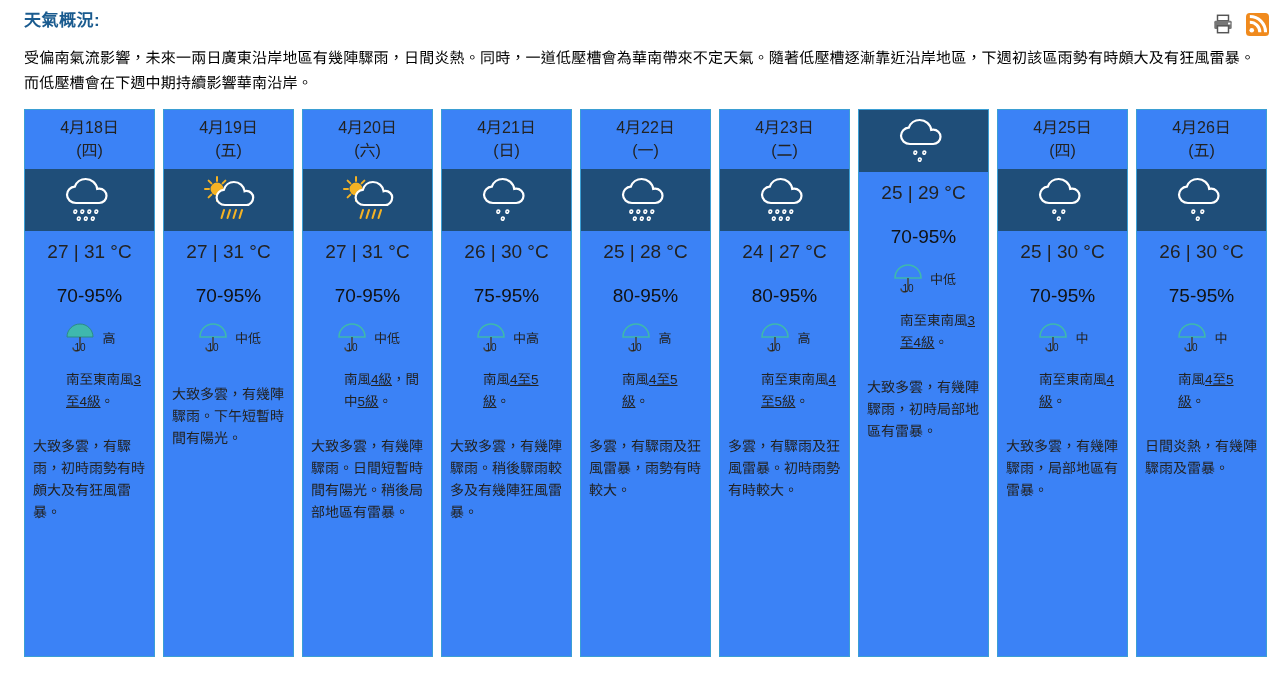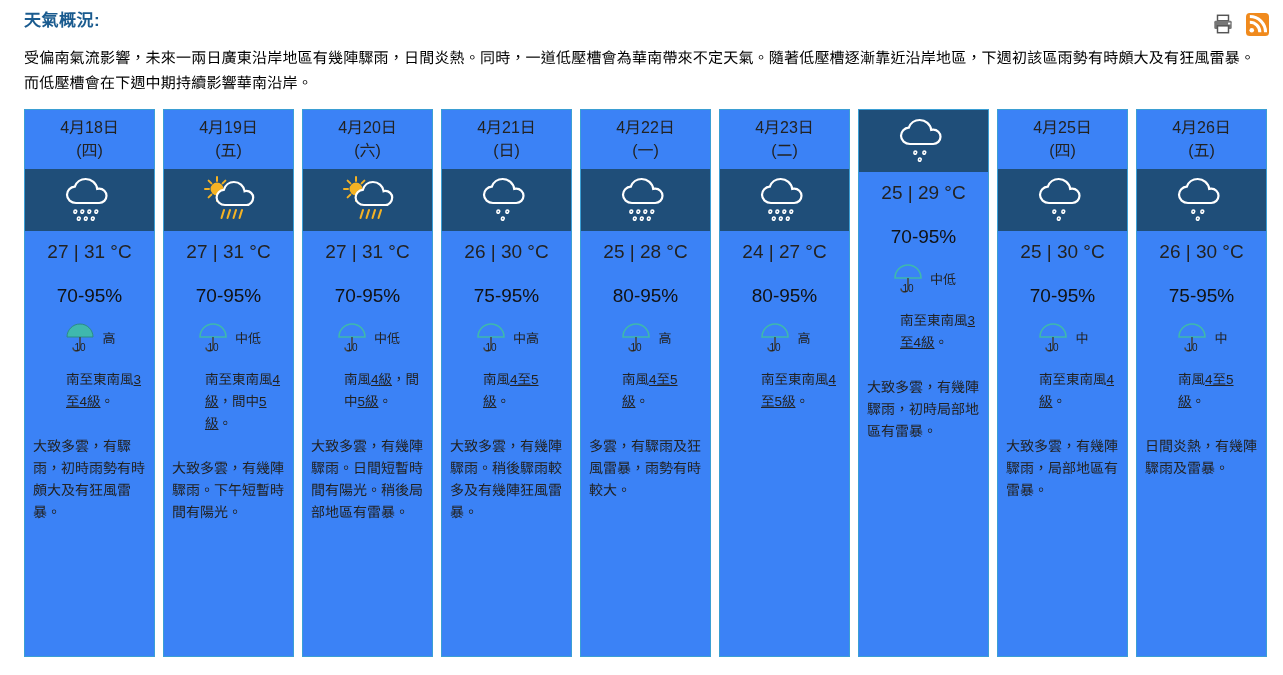--- a/index.html
+++ b/index.html
@@ -227,21 +227,20 @@
       <div class="temps">27 | 31 °C</div>
       <div class="rain-prob">70-95%</div>
       <div class="uv-row">
         <svg class="uv-svg" viewBox="0 0 34 34">
           <path d="M4 17c0-7.2 5.8-13 13-13s13 5.8 13 13z" fill="none" stroke="#3fb8ad" stroke-width="1.6"></path>
           <path d="M17 17v10.5c0 2-1.6 3.5-3.5 3.5S10 29.5 10 27.5" fill="none" stroke="#444" stroke-width="1.6"></path>
           <text x="17" y="31" font-size="10" font-family="Liberation Sans, sans-serif" fill="#222" text-anchor="middle">10</text>
         </svg>
         <span class="uv-label">中低</span>
       </div>
-      <div class="wind-text">南至東南風<u>4級</u>，間中<u>5級</u>。</div>
       <div class="desc-text">大致多雲，有幾陣驟雨。下午短暫時間有陽光。</div>
     </div>
 
     <div class="day-card">
       <div class="day-date">
         <span>4月20日</span>
         <span class="dow">(六)</span>
       </div>
       <div class="icon-band">
         <svg class="wx-svg" viewBox="0 0 72 54">
@@ -357,20 +356,21 @@
       <div class="rain-prob">80-95%</div>
       <div class="uv-row">
         <svg class="uv-svg" viewBox="0 0 34 34">
           <path d="M4 17c0-7.2 5.8-13 13-13s13 5.8 13 13z" fill="none" stroke="#3fb8ad" stroke-width="1.6"></path>
           <path d="M17 17v10.5c0 2-1.6 3.5-3.5 3.5S10 29.5 10 27.5" fill="none" stroke="#444" stroke-width="1.6"></path>
           <text x="17" y="31" font-size="10" font-family="Liberation Sans, sans-serif" fill="#222" text-anchor="middle">10</text>
         </svg>
         <span class="uv-label">高</span>
       </div>
       <div class="wind-text">南至東南風<u>4至5級</u>。</div>
+      <div class="desc-text">多雲，有驟雨及狂風雷暴。初時雨勢有時較大。</div>
     </div>
 
     <div class="day-card">
       <div class="icon-band">
         <svg class="wx-svg" viewBox="0 0 72 54">
           <path d="M22 30c-5 0-9-3.6-9-8.2 0-4.3 3.4-7.8 7.8-8.1C22.3 9.3 26.6 6 31.7 6c5.9 0 10.8 4.3 11.5 9.9.6-.2 1.3-.3 2-.3 4 0 7.3 3.2 7.3 7.2S49.2 30 45.2 30z" fill="none" stroke="#fff" stroke-width="2.2"></path>
           <g fill="none" stroke="#fff" stroke-width="1.6" stroke-linecap="round">
             <path d="M27 37c1.8 0 2.2 1.4 1.2 2.6-.9 1-2.3.6-2.3-.7 0-1 .7-1.9 1.1-1.9z"></path>
             <path d="M36 37c1.8 0 2.2 1.4 1.2 2.6-.9 1-2.3.6-2.3-.7 0-1 .7-1.9 1.1-1.9z"></path>
             <path d="M31.5 44c1.8 0 2.2 1.4 1.2 2.6-.9 1-2.3.6-2.3-.7 0-1 .7-1.9 1.1-1.9z"></path>

